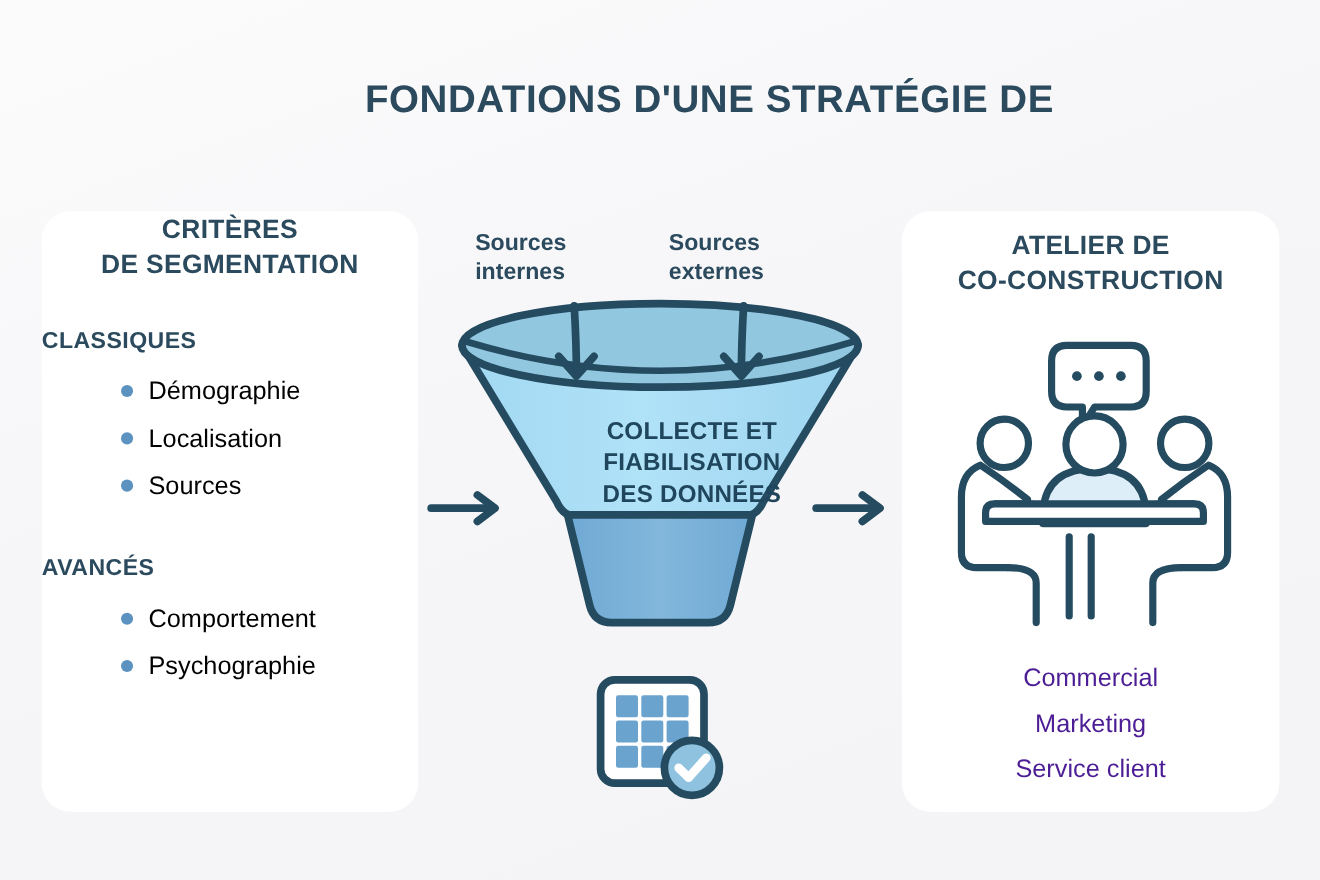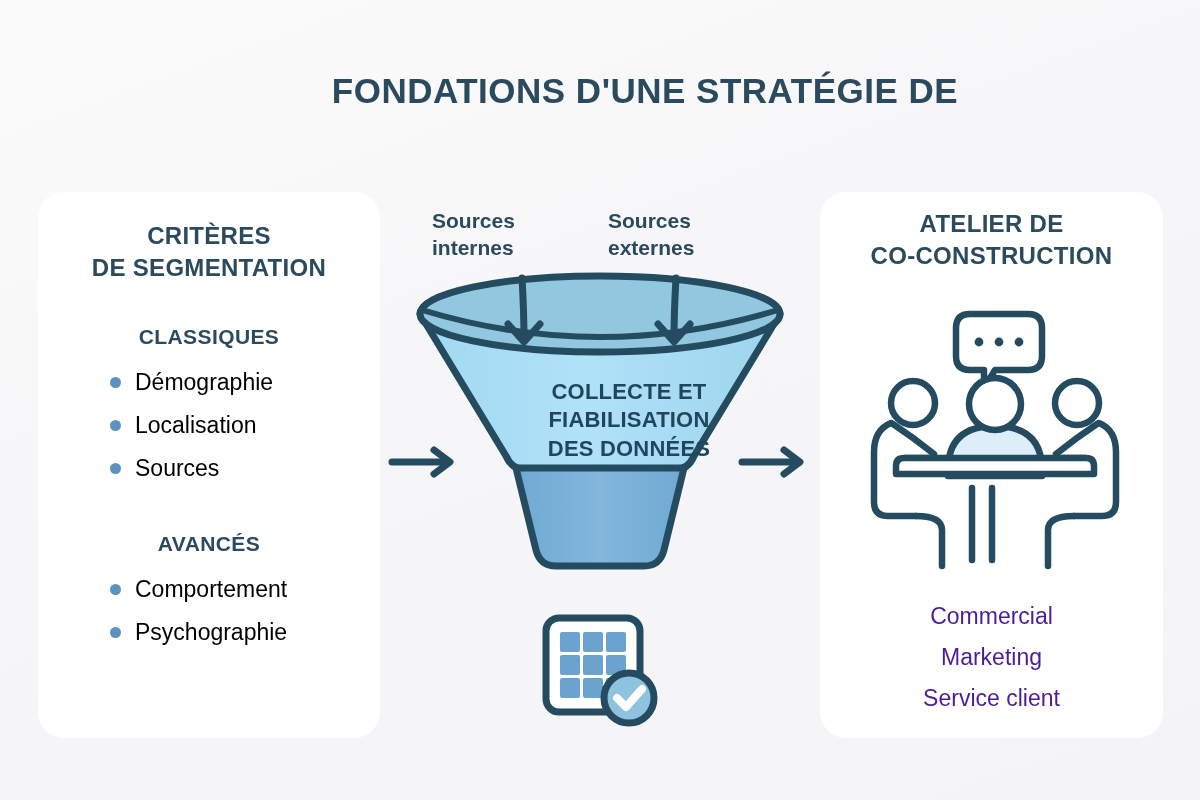--- a/index.html
+++ b/index.html
@@ -56,29 +56,28 @@
   .panel-heading {
     text-align: center;
     font-size: 24px;
     font-weight: bold;
     line-height: 1.32;
     letter-spacing: 0.3px;
     color: #2b4a5e;
     text-transform: uppercase;
   }
   #panel-left .panel-heading {
-    margin-top: 28px;
+    margin-top: 1px;
   }
   #panel-right .panel-heading {
     margin-top: 16px;
   }
   .panel-heading .line { display: block; }
 
   .group-heading {
-    text-align: center;
     font-size: 21px;
     font-weight: bold;
     letter-spacing: 0.4px;
     color: #2b4a5e;
     text-transform: uppercase;
   }
   #group-classiques { margin-top: 42px; }
   #group-avances { margin-top: 42px; }
 
   ul.criteria-list {

